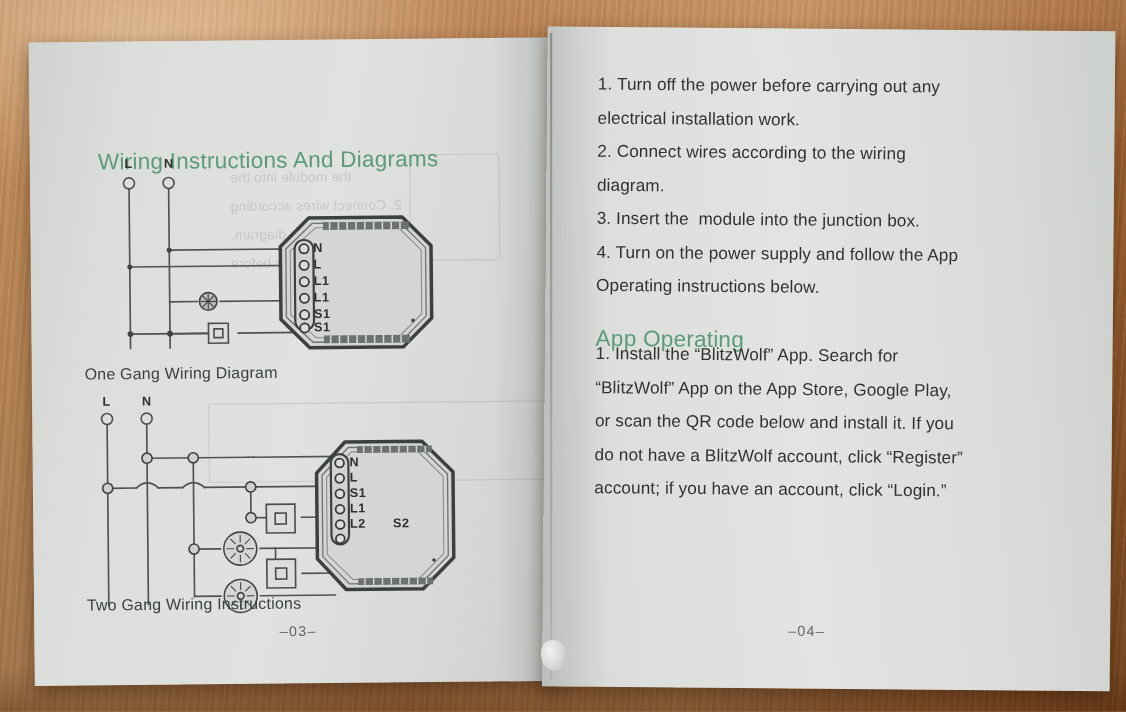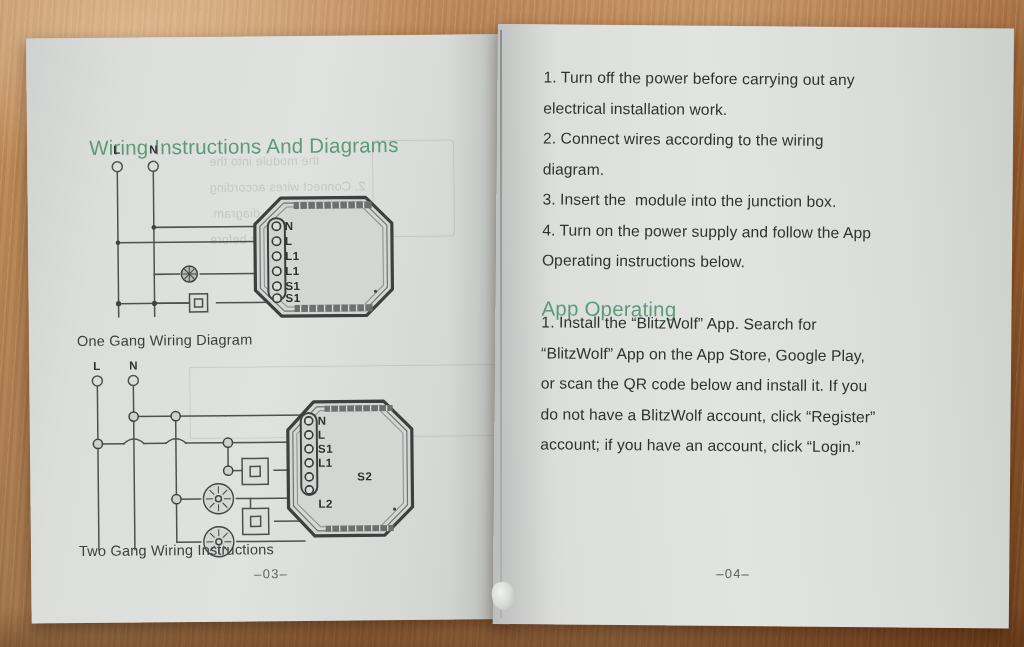--- a/index.html
+++ b/index.html
@@ -389,21 +389,21 @@
               <circle cx="316" cy="152" r="1.6" fill="#3c4140"></circle>
             </g>
           </svg>
 
           <div>
             <span class="ln-label" style="left:240px;top:57px;">N</span>
             <span class="ln-label" style="left:240px;top:71px;">L</span>
             <span class="ln-label" style="left:240px;top:85px;">S1</span>
             <span class="ln-label" style="left:240px;top:99px;">L1</span>
             <span class="ln-label" style="left:240px;top:113px;margin-left:39px;">S2</span>
-            <span class="ln-label" style="left:240px;top:140px;">L2</span>
+            <span class="ln-label" style="left:240px;top:113px;">L2</span>
           </div>
           <span class="ln-label" style="left:16px;top:0px;">L</span>
           <span class="ln-label" style="left:52px;top:0px;">N</span>
         </div>
 
         <div class="cap" style="left:48px;top:505px;">Two Gang Wiring Instructions</div>
 
         <div class="pgnum" style="left:180px;top:530px;">–03–</div>
 
         <div class="page-shade-in"></div>

